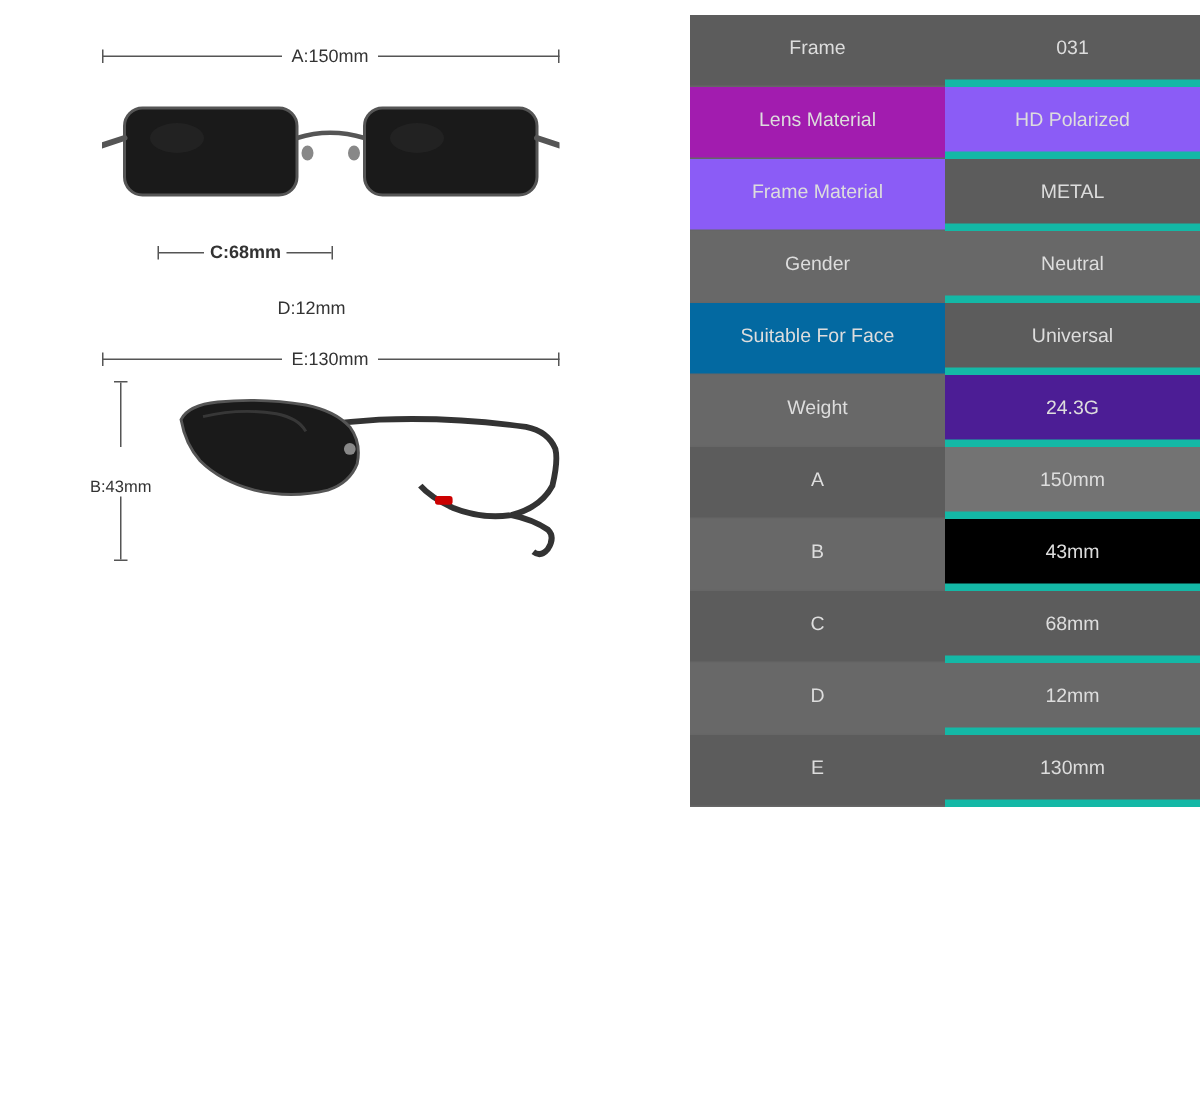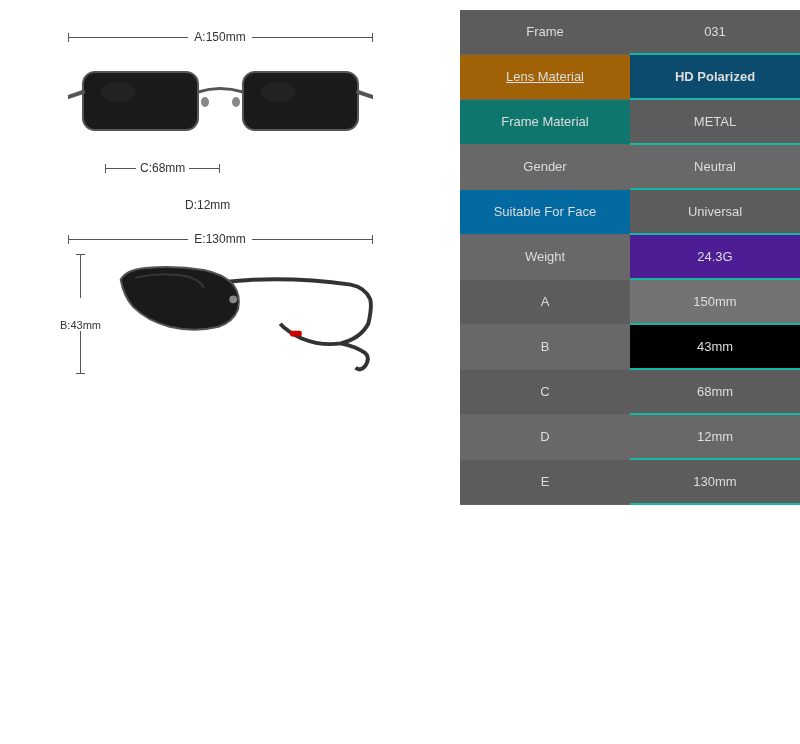--- a/index.html
+++ b/index.html
@@ -82,21 +82,21 @@
       text-align: center;
       border-bottom: 1px solid #666;
     }
 
     .spec-value {
       width: 170px;
       padding: 14px 16px;
       font-size: 13px;
       color: #ddd;
       text-align: center;
-      border-bottom: 2px solid #14b8a6;
+      border-bottom: 5px solid #14b8a6;
     }
 
     .spec-row:nth-child(odd) .spec-label,
     .spec-row:nth-child(odd) .spec-value {
       background: #5a5a5a;
     }
 
     .spec-row:nth-child(even) .spec-label,
     .spec-row:nth-child(even) .spec-value {
       background: #6a6a6a;
@@ -149,21 +149,21 @@
 
         <ellipse cx="137" cy="55" rx="4" ry="5" fill="#888"></ellipse>
         <ellipse cx="168" cy="55" rx="4" ry="5" fill="#888"></ellipse>
       </svg>
 
       <div style="display:flex; flex-direction:column; align-items:flex-start; width:230px; margin-top:4px;">
 
         <div style="display:flex; align-items:center; width:160px; margin-bottom:2px;">
           <div style="width:1px; height:9px; background:#555;"></div>
           <div style="height:1px; width:30px; background:#555;"></div>
-          <span class="dimension-label" style="margin:0 4px;">C:68mm</span>
+          <span class="dimension-label" style="margin:0 4px;font-weight:bold;">C:68mm</span>
           <div style="height:1px; width:30px; background:#555;"></div>
           <div style="width:1px; height:9px; background:#555;"></div>
         </div>
 
         <span class="dimension-label" style="margin-left:80px;">D:12mm</span>
       </div>
     </div>
 
     <div class="side-section">
 
@@ -208,25 +208,25 @@
 
   </div>
 
   <div class="right-panel">
     <div id="spec-table-container" style="margin-top:10px;">
     <div class="spec-row">
           <div class="spec-label" style="background: rgb(92, 92, 92);">Frame</div>
           <div class="spec-value" style="background: rgb(92, 92, 92);">031</div>
         </div>
         <div class="spec-row">
-          <div class="spec-label" style="background: #a16207; text-decoration: underline;">Lens Material</div>
-          <div class="spec-value" style="background: #0c4a6e; font-weight: bold;">HD Polarized</div>
-        </div>
-        <div class="spec-row">
-          <div class="spec-label" style="background: #0f766e;">Frame Material</div>
+          <div class="spec-label" style="background: #a21caf;">Lens Material</div>
+          <div class="spec-value" style="background: #8b5cf6;">HD Polarized</div>
+        </div>
+        <div class="spec-row">
+          <div class="spec-label" style="background: #8b5cf6;">Frame Material</div>
           <div class="spec-value" style="background: rgb(92, 92, 92);">METAL</div>
         </div>
         <div class="spec-row">
           <div class="spec-label" style="background: rgb(104, 104, 104);">Gender</div>
           <div class="spec-value" style="background: rgb(104, 104, 104);">Neutral</div>
         </div>
         <div class="spec-row">
           <div class="spec-label" style="background: #0369a1;">Suitable For Face</div>
           <div class="spec-value" style="background: rgb(92, 92, 92);">Universal</div>
         </div>

